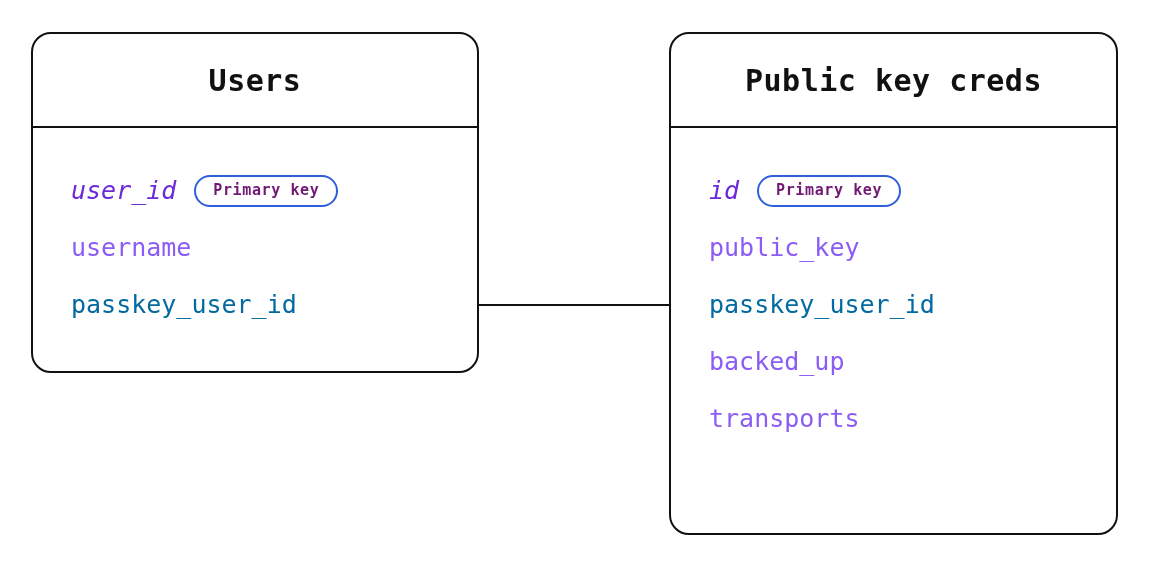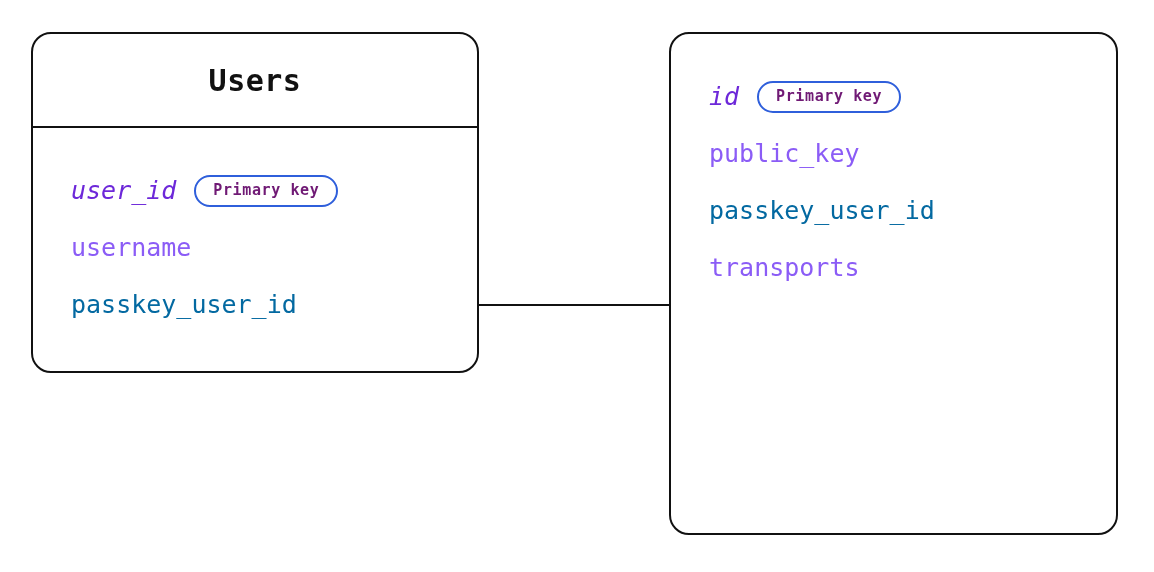--- a/index.html
+++ b/index.html
@@ -111,29 +111,35 @@
         </div>
         <div class="field-row">
           <span class="field-name">username</span>
         </div>
         <div class="field-row">
           <span class="field-name ref">passkey_user_id</span>
         </div>
       </div>
     </div>
     <div class="entity-card" style="left: 669px; top: 32px; width: 449px; height: 503px;">
+      <div class="entity-header">
+        <div class="entity-title">Public key creds</div>
+      </div>
       <div class="entity-fields">
         <div class="field-row">
           <span class="field-name key">id</span>
           <span class="field-badge">Primary key</span>
         </div>
         <div class="field-row">
           <span class="field-name">public_key</span>
         </div>
         <div class="field-row">
           <span class="field-name ref">passkey_user_id</span>
         </div>
         <div class="field-row">
+          <span class="field-name">backed_up</span>
+        </div>
+        <div class="field-row">
           <span class="field-name">transports</span>
         </div>
       </div>
     </div>
   </div>
 
 </body></html>

